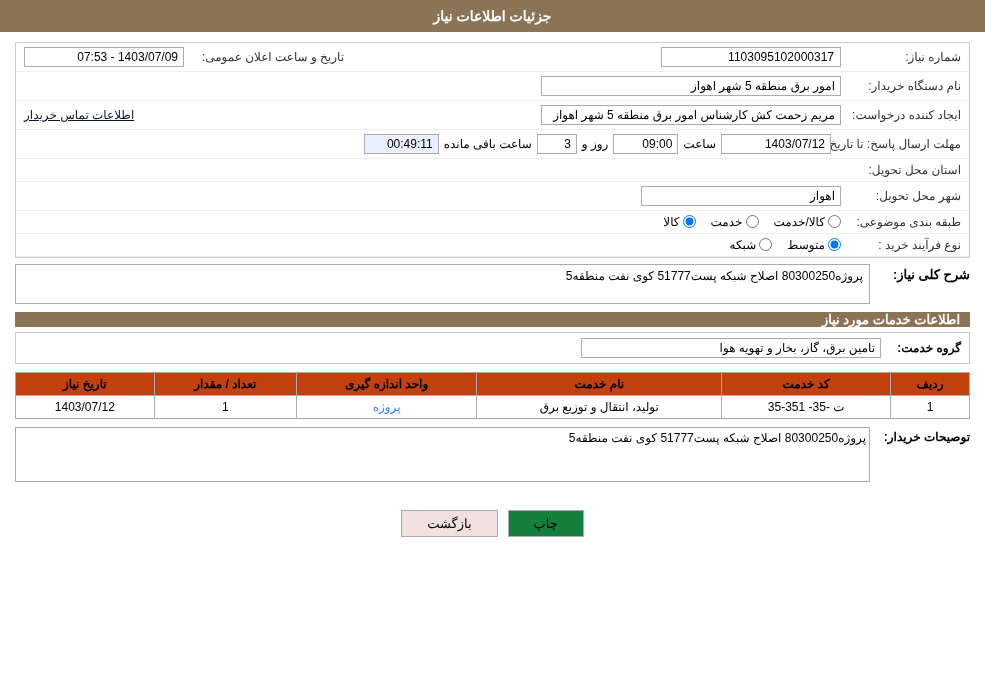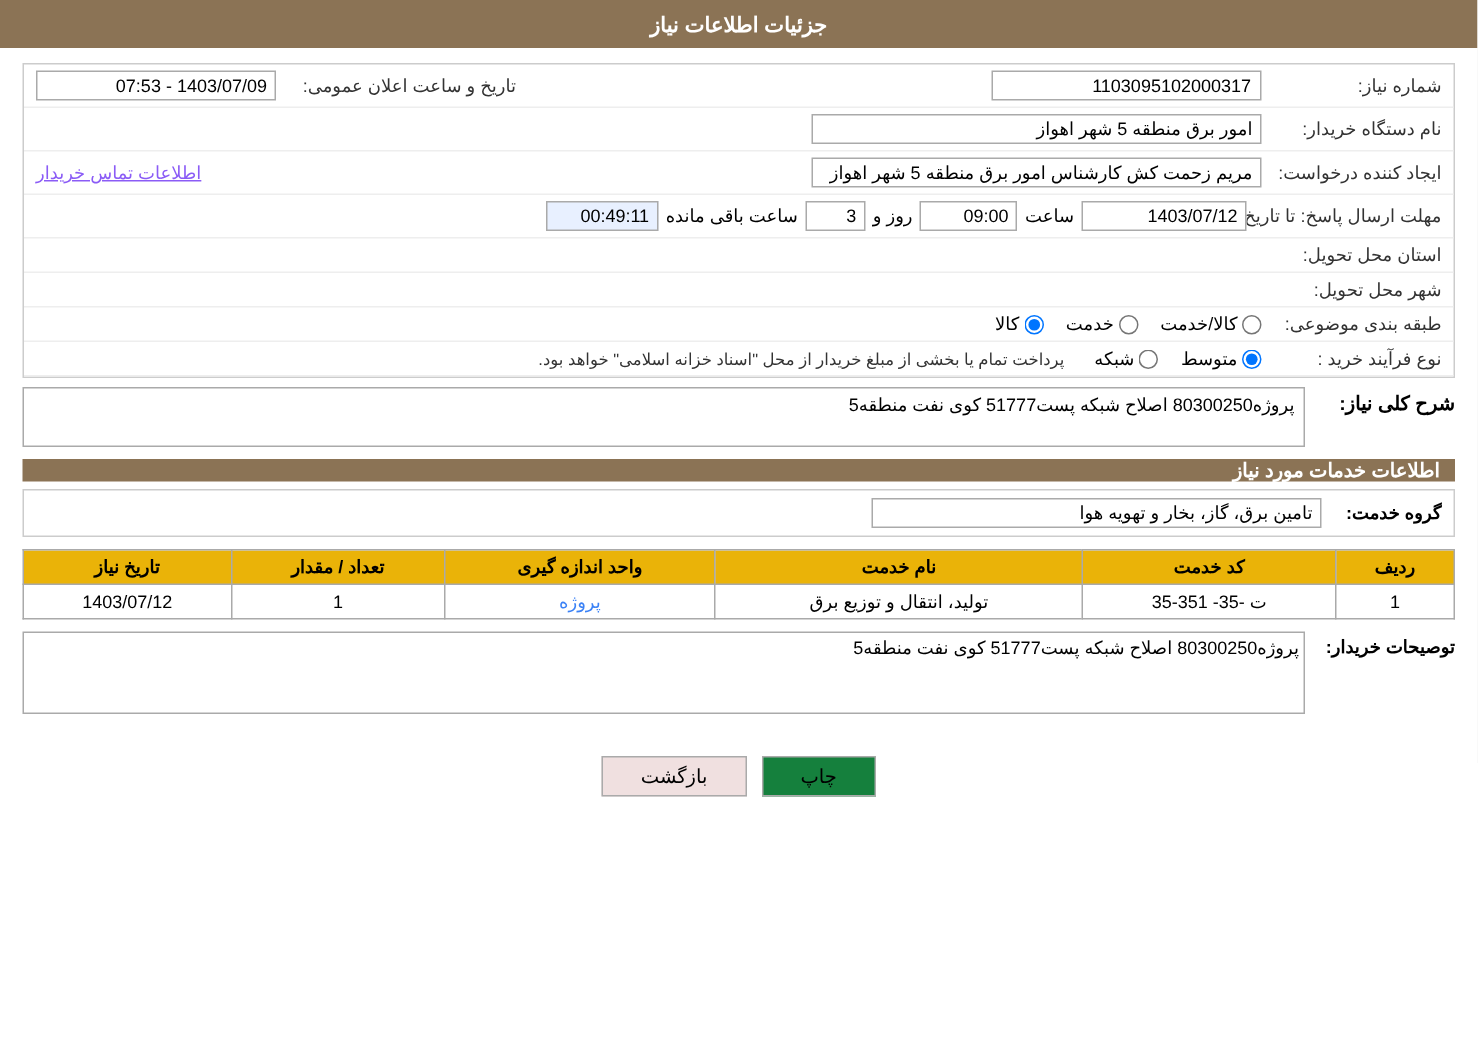--- a/index.html
+++ b/index.html
@@ -20,21 +20,21 @@
       color: #fff;
       text-align: center;
       padding: 8px 10px;
       font-size: 14px;
       font-weight: bold;
     }
     .content {
       padding: 10px 15px;
     }
     .link-text {
-      color: #8b5cf6;
+      color: #0f172a;
       text-decoration: underline;
       cursor: pointer;
       font-size: 12px;
     }
     .section-title {
       background: #8B7355;
       color: #fff;
       padding: 0 10px;
       font-size: 13px;
       font-weight: bold;
@@ -55,31 +55,31 @@
       direction: rtl;
       font-family: Tahoma, Arial, sans-serif;
     }
     .radio-group {
       display: flex;
       gap: 15px;
       direction: rtl;
     }
     .radio-label {
       display: flex;
-      align-items: center;
+      align-items: flex-start;
       gap: 3px;
       font-size: 12px;
     }
     .table-section {
       width: 100%;
       border-collapse: collapse;
       margin-top: 5px;
     }
     .table-section th {
-      background: #eab308;
+      background: #c2410c;
       border: 1px solid #aaa;
       padding: 4px 8px;
       text-align: center;
       font-size: 12px;
     }
     .table-section td {
       border: 1px solid #aaa;
       padding: 4px 8px;
       text-align: center;
       font-size: 12px;
@@ -163,20 +163,21 @@
         <span style="padding:0 5px;">ساعت باقی مانده</span>
         <span class="input-field" style="display:inline-block; min-width:75px; background:#e8f0ff;">00:49:11</span>
       </div>
 
       <div style="display:flex; align-items:center; border-bottom:1px solid #eee; padding:4px 8px; direction:rtl;">
         <span class="td-label" style="min-width:100px;">استان محل تحویل:</span>
       </div>
 
       <div style="display:flex; align-items:center; border-bottom:1px solid #eee; padding:4px 8px; direction:rtl;">
         <span class="td-label" style="min-width:100px;">شهر محل تحویل:</span>
+        <span class="input-field" style="display:inline-block; min-width:200px;">اهواز</span>
       </div>
 
       <div style="display:flex; align-items:center; border-bottom:1px solid #eee; padding:4px 8px; direction:rtl;">
         <span class="td-label" style="min-width:100px;">طبقه بندی موضوعی:</span>
         <div class="radio-group">
           <label class="radio-label">
             <input type="radio" name="category" style=""> 
               <span>کالا/خدمت</span>
           </label>
           <label class="radio-label">
@@ -195,21 +196,20 @@
         <div class="radio-group">
           <label class="radio-label">
             <input type="radio" name="purchase_type" checked="" style=""> 
               <span>متوسط</span>
           </label>
           <label class="radio-label">
             <input type="radio" name="purchase_type" style=""> 
               <span>شبکه</span>
           </label>
         </div>
-        <span style="margin-right:20px; color:#333; font-size:11px;">پرداخت تمام یا بخشی از مبلغ خریدار از محل "اسناد خزانه اسلامی" خواهد بود.</span>
       </div>
     </div>
 
     <div style="display:flex; align-items:flex-start; direction:rtl; margin-bottom:8px;">
       <span style="font-weight:bold; min-width:100px; padding-top:3px; font-size:13px;">شرح کلی نیاز:</span>
       <div style="flex:1; border:1px solid #aaa; padding:4px 6px; min-height:40px; background:#fff; font-size:12px; direction:rtl;">پروژه80300250 اصلاح شبکه پست51777 کوی نفت منطقه5</div>
     </div>
 
     <div class="section-title">اطلاعات خدمات مورد نیاز</div>
 

